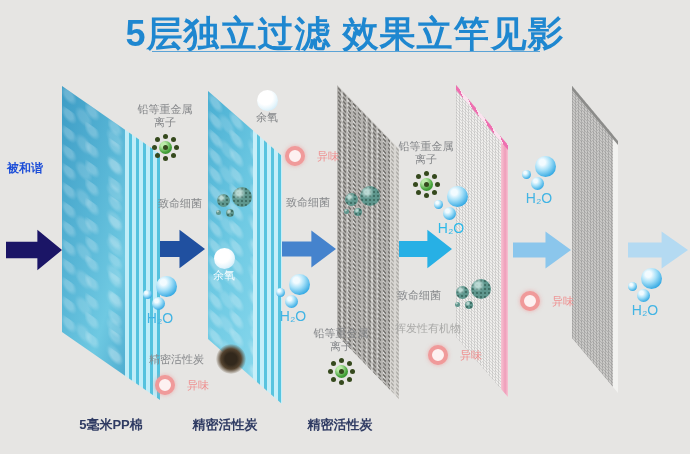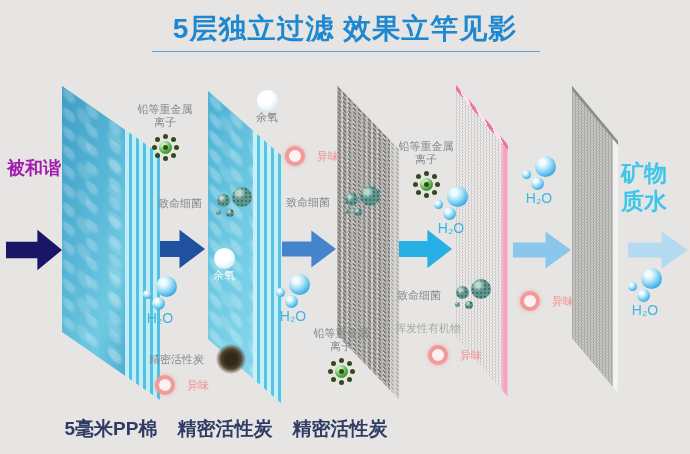--- a/index.html
+++ b/index.html
@@ -1,26 +1,26 @@
 <!DOCTYPE html>
 <html><head>
 <meta charset="utf-8">
 <style>
   html,body{margin:0;padding:0;background:#e6e5e3;}
   #stage{position:relative;width:690px;height:454px;background:#e6e5e3;overflow:hidden;
          font-family:"Liberation Sans","DejaVu Sans",sans-serif;}
 
   
   .title{position:absolute;left:0;top:10px;width:690px;text-align:center;
-         font-size:28px;font-weight:bold;color:#1e87d0;letter-spacing:1px;}
+         font-size:36px;font-weight:bold;color:#1e87d0;letter-spacing:1px;}
   .title-underline{position:absolute;left:152px;top:51px;width:388px;height:1px;background:#5ba3d6;}
 
   
-  .input-water{position:absolute;left:7px;top:156px;font-size:18px;font-weight:bold;
-               color:#a21caf;line-height:25px;}
+  .input-water{position:absolute;left:7px;top:156px;font-size:12px;font-weight:bold;
+               color:#1d4ed8;line-height:25px;}
   .output-water{position:absolute;left:621px;top:159px;font-size:23px;font-weight:bold;
                 color:#3cc6ea;line-height:28px;}
 
   
   .arrow{position:absolute;clip-path:polygon(0 32%,56% 32%,56% 6%,100% 50%,56% 94%,56% 68%,0 68%);}
   #arrow-1{left:6px;top:227px;width:56px;height:46px;}
   #arrow-2{left:147px;top:227px;width:58px;height:44px;}
   #arrow-3{left:280px;top:228px;width:56px;height:42px;}
   #arrow-4{left:396px;top:227px;width:56px;height:44px;}
   #arrow-5{left:513px;top:229px;width:58px;height:42px;}
@@ -67,21 +67,21 @@
      background:repeating-linear-gradient(55deg,#ee6fb0 0 6px,#fbe3ef 6px 13px);}
   #panel-5{left:572px;top:86px;width:46px;height:252px;transform:skewY(50.1deg);}
   #panel-5 .face{left:0;width:41px;background-color:#c9c8c6;
      background-image:
        repeating-linear-gradient(0deg, rgba(120,120,120,.3) 0 1px, rgba(0,0,0,0) 1px 3px),
        repeating-linear-gradient(90deg, rgba(120,120,120,.3) 0 1px, rgba(0,0,0,0) 1px 3px);}
   #panel-5 .edge{left:41px;width:5px;background:#f2f2f0;}
   #panel-5 .topstripe{left:0;right:0;top:0;bottom:auto;height:4px;background:#8c8c8a;}
 
   
-  .stage-label{position:absolute;top:416px;text-align:center;font-size:19px;font-weight:bold;color:#2f3b63;}
+  .stage-label{position:absolute;top:416px;text-align:center;font-size:13px;font-weight:bold;color:#2f3b63;}
   #stage-1{left:60px;width:102px;}
   #stage-2{left:174px;width:102px;}
   #stage-3{left:289px;width:102px;}
   #stage-4{left:420px;width:124px;}
   #stage-5{left:542px;width:102px;}
 
   
   .ann{position:absolute;font-size:11px;color:#85878a;line-height:13px;z-index:6;}
   .ann.center{text-align:center;}
   .ann.row{display:flex;align-items:center;gap:12px;white-space:nowrap;}
@@ -148,24 +148,20 @@
 
 <div id="stage">
 
   <div class="title">5层独立过滤 效果立竿见影</div>
   <div class="title-underline"></div>
 
   <div class="input-water">
     <div>被和谐</div>
   </div>
 
-  <div class="output-water">
-    <div>矿物</div>
-    <div>质水</div>
-  </div>
 
   <div id="arrow-1" class="arrow" style="background: rgb(27, 21, 102);"></div>
   <div id="arrow-2" class="arrow" style="background: rgb(32, 80, 160);"></div>
   <div id="arrow-3" class="arrow" style="background: rgb(69, 131, 205);"></div>
   <div id="arrow-4" class="arrow" style="background: rgb(39, 176, 229);"></div>
   <div id="arrow-5" class="arrow" style="background: rgb(139, 198, 236);"></div>
   <div id="arrow-6" class="arrow" style="background: rgb(180, 218, 242);"></div>
 
   <div id="panel-1" class="panel">
     <div class="face"></div>

